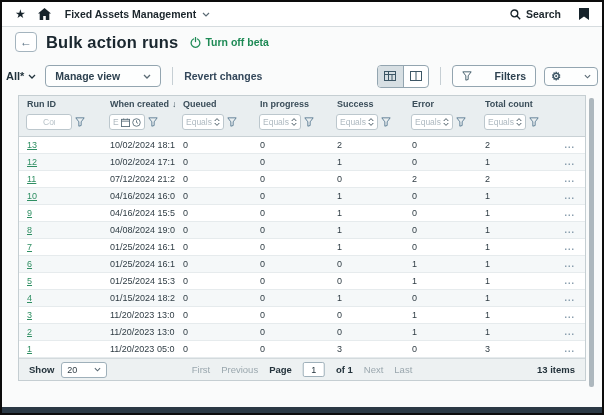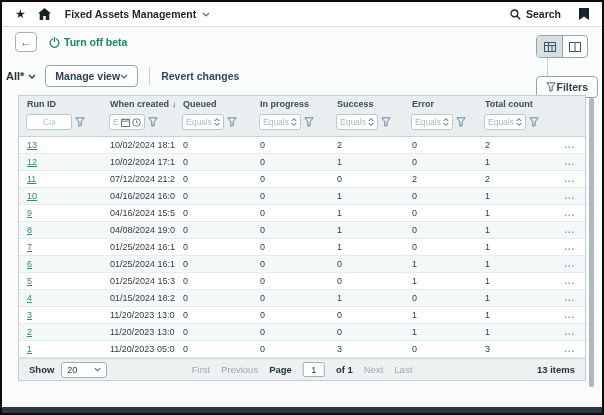--- a/index.html
+++ b/index.html
@@ -27,26 +27,26 @@
   .page-title{ margin-left:9px; font-size:16.5px; font-weight:bold; color:#1a272f; letter-spacing:.2px; }
   .beta{ margin-left:12px; display:flex; align-items:center; gap:4px; cursor:pointer; }
   .beta-label{ font-size:10.5px; font-weight:bold; color:#1d8a55; }
   .export-btn{ margin-left:auto; display:flex; align-items:center; gap:5px;
     border:1px solid #1d7c50; border-radius:12px; background:#fff; padding:3px 10px; cursor:pointer; }
   .export-label{ font-size:10.5px; font-weight:bold; color:#135e3d; }
   
   .toolbar{ margin:6px 4px; height:26px; display:flex; align-items:center; }
   .view-selector{ display:flex; align-items:center; gap:4px; cursor:pointer; }
   .view-selector-label{ font-size:11px; font-weight:bold; color:#21323c; }
-  .btn{ display:flex; align-items:center; gap:0; border:1px solid #93a5b0; border-radius:4px;
+  .btn{ display:flex; align-items:center; gap:23px; border:1px solid #93a5b0; border-radius:4px;
     background:#fdfefe; padding:4px 9px; font-size:10.5px; font-weight:bold; color:#2e4250; cursor:pointer; }
   .manage-view{ margin-left:9px; }
   .vdiv{ width:1px; height:18px; background:#c6cfd4; margin:0 11px; }
   .revert{ font-size:10.5px; font-weight:bold; color:#33475a; cursor:pointer; }
-  .toolbar-right{ margin-left:auto; display:flex; align-items:flex-start;flex-direction:column; }
+  .toolbar-right{ margin-left:auto; display:flex; align-items:center; }
   .toggle-group{ display:flex; border:1px solid #93a5b0; border-radius:4px; overflow:hidden; background:#fff; }
   .toggle{ width:25px; height:21px; display:flex; align-items:center; justify-content:center; cursor:pointer; }
   .toggle.selected{ background:#d7dfe3; }
   .toggle + .toggle{ border-left:1px solid #93a5b0; }
   .settings-btn{ margin-left:8px; padding:3px 6px; }
   .gear{ font-size:11px; color:#3d5665; line-height:1; }
   
   .card{ position:relative; margin:0 16px; background:#7dd3fc; border:1px solid #c5ced2; }
   .grid{ display:grid; grid-template-columns:83px 73px 77px 77px 75px 73px 67px 1fr; }
   .thead{ background:#e9eef0; height:15px; align-items:center; }
@@ -122,20 +122,21 @@
       <span>
         <svg width="10" height="12" viewBox="0 0 10 12">
             <path d="M0 0h10v12L5 8.4 0 12z" fill="#16232b"></path>
           </svg>
       </span>
     </span>
   </div>
 
   <div class="page-header">
     <div class="back-btn">←</div>
+    <div class="page-title">Bulk action runs</div>
     <div class="beta">
       <span>
         <svg width="11" height="11" viewBox="0 0 12 12">
             <path d="M3.8 2.2a4.8 4.8 0 1 0 4.4 0" fill="none" stroke="#1d8a55" stroke-width="1.4" stroke-linecap="round"></path>
             <line x1="6" y1="0.6" x2="6" y2="5" stroke="#1d8a55" stroke-width="1.4" stroke-linecap="round"></line>
           </svg>
       </span>
       <span class="beta-label">Turn off beta</span>
     </div>
   </div>

